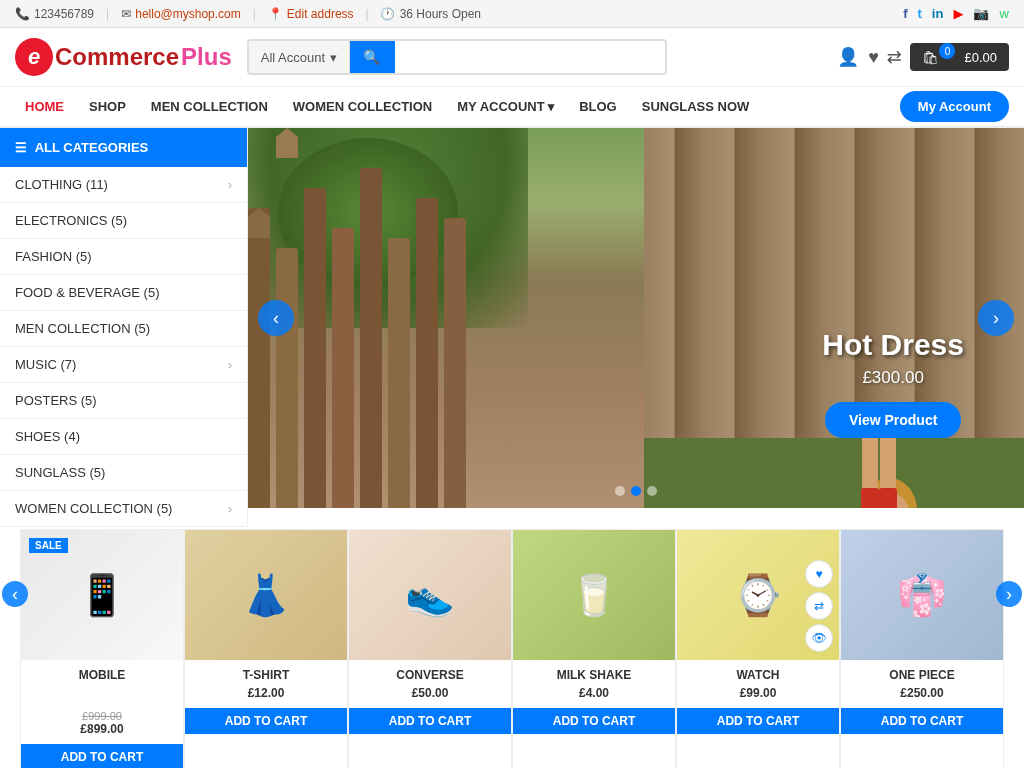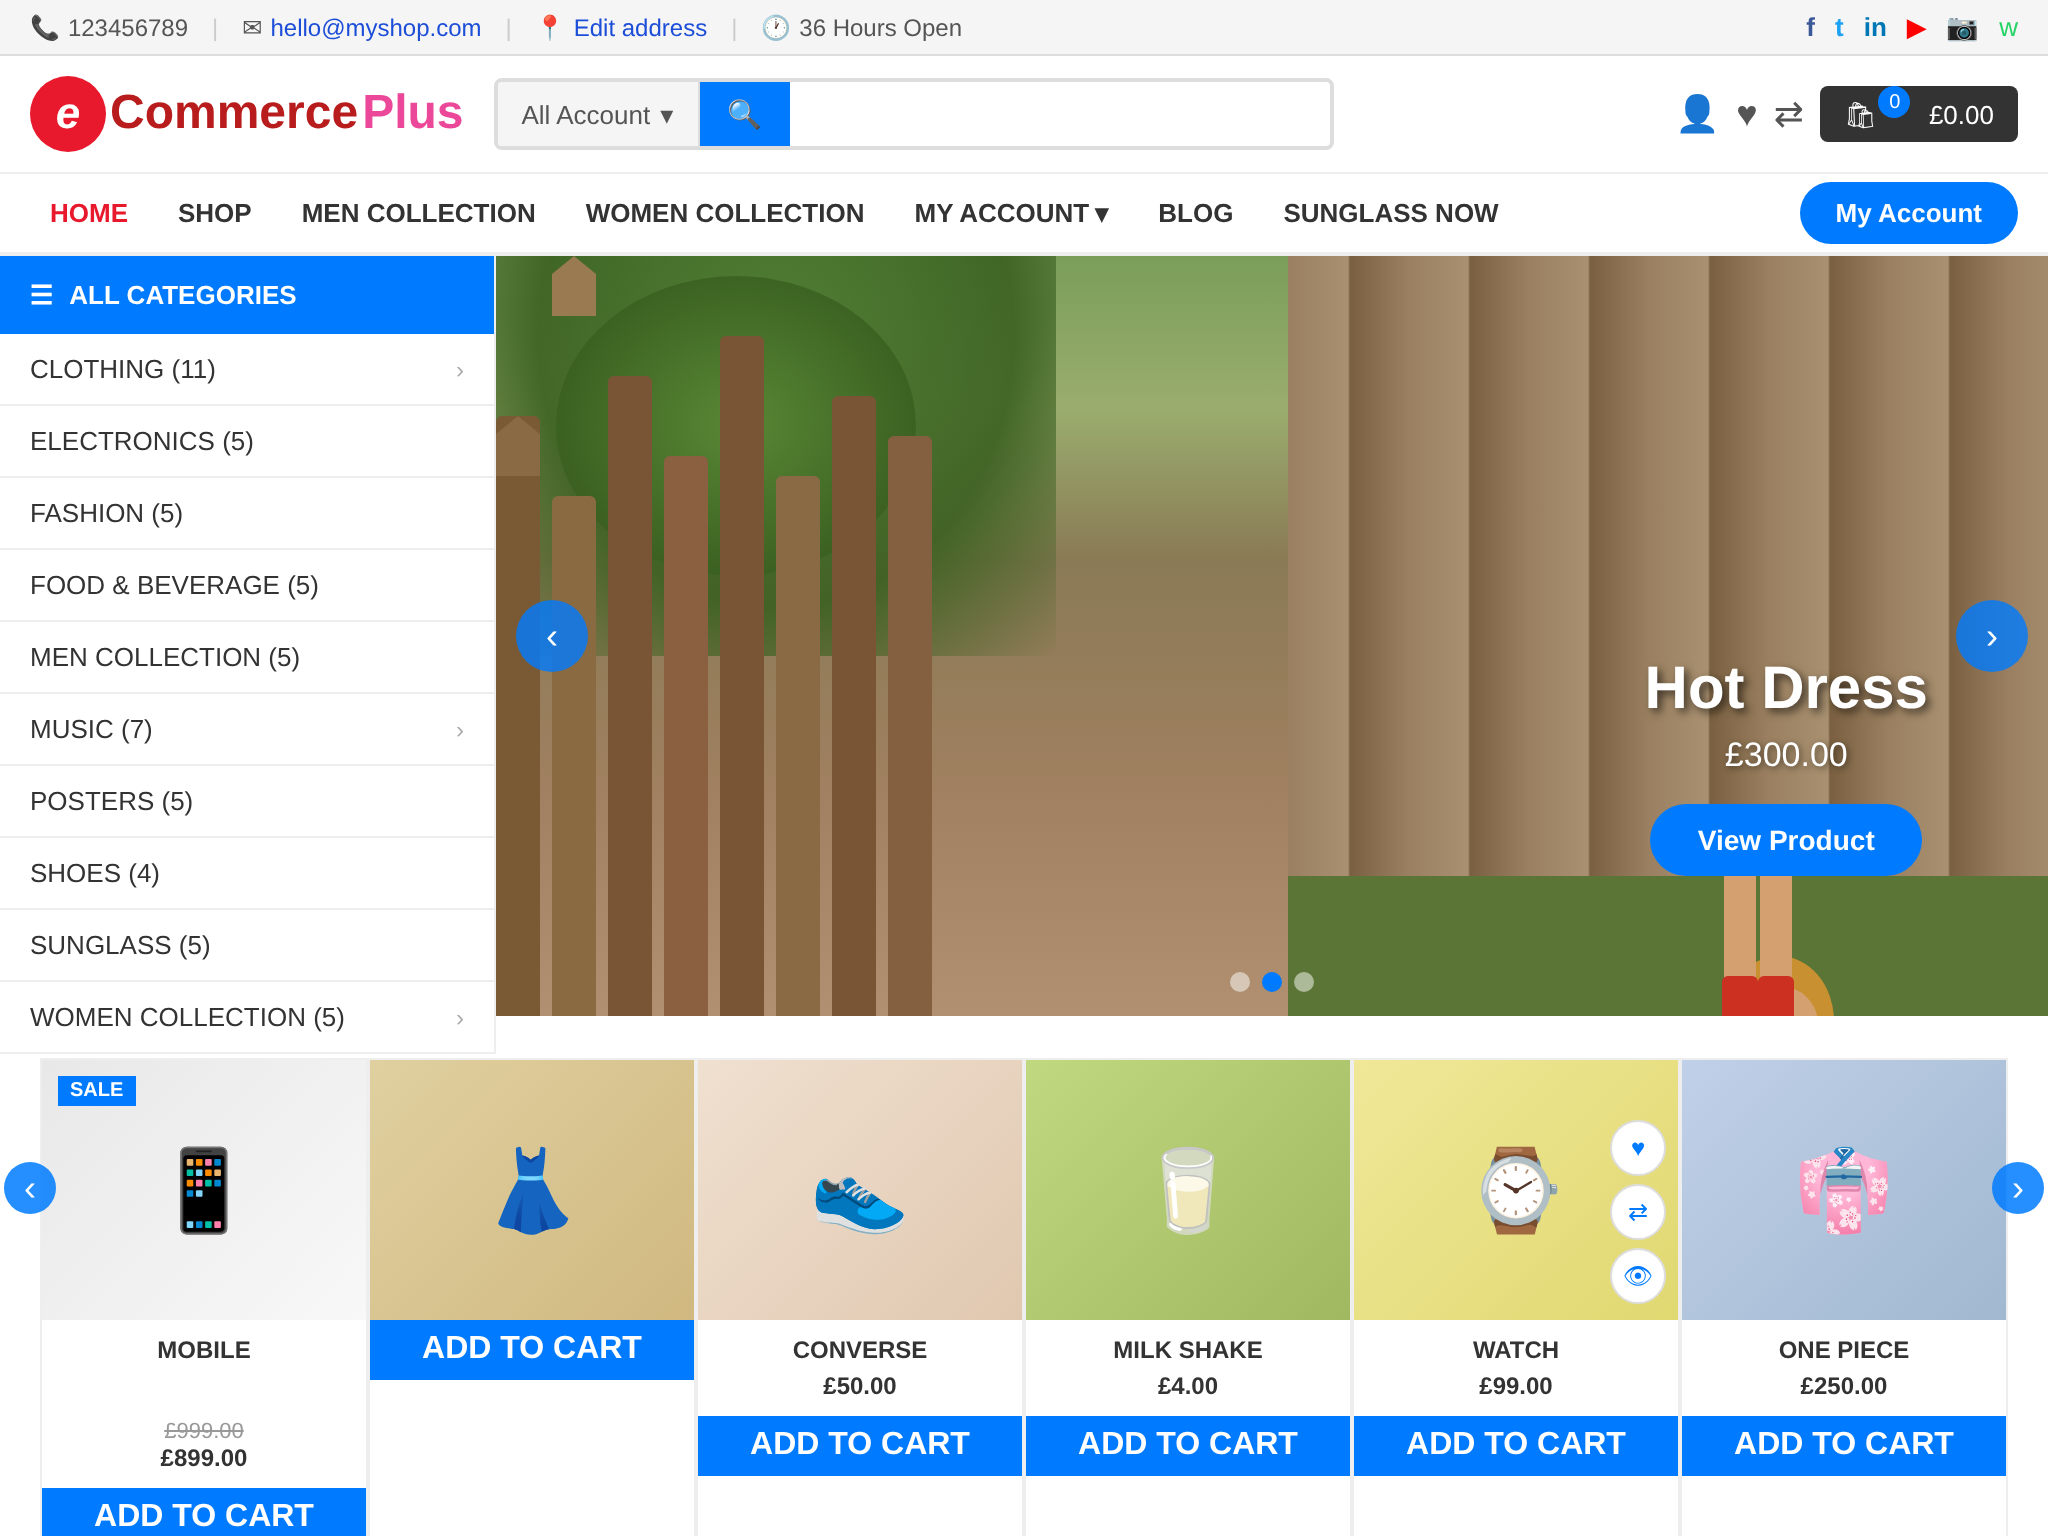--- a/index.html
+++ b/index.html
@@ -2,21 +2,21 @@
 <html><head>
   <meta charset="utf-8">
   <style>
     * { margin: 0; padding: 0; box-sizing: border-box; }
     body { font-family: Arial, sans-serif; font-size: 13px; color: #333; background: #fff; width: 1024px; overflow-x: hidden; }
 
     
     .top-bar { background: #f5f5f5; border-bottom: 1px solid #ddd; padding: 6px 15px; display: flex; justify-content: space-between; align-items: center; }
     .top-bar-left { display: flex; gap: 12px; align-items: center; font-size: 12px; color: #555; }
     .top-bar-left span { display: flex; align-items: center; gap: 4px; }
-    .top-bar-left a { color: #1d4ed8; text-decoration: none; }
+    .top-bar-left a { color: #c2410c; text-decoration: none; }
     .top-bar-right { display: flex; gap: 10px; }
     .top-bar-right a { color: #555; font-size: 13px; text-decoration: none; }
 
     
     .header { display: flex; align-items: center; padding: 10px 15px; gap: 15px; border-bottom: 1px solid #eee; }
     .logo { display: flex; align-items: center; gap: 2px; text-decoration: none; min-width: 200px; }
     .logo-icon { background: #e8192c; color: white; font-weight: bold; font-size: 22px; width: 38px; height: 38px; border-radius: 50%; display: flex; align-items: center; justify-content: center; font-style: italic; }
     .logo-text { font-size: 24px; color: #333; font-weight: normal; }
     .logo-text span { color: #b91c1c; font-weight: bold; }
     .logo-plus { color: #ec4899; font-size: 24px; font-weight: bold; }
@@ -54,21 +54,21 @@
     .hero-next { right: 10px; }
     .hero-dots { position: absolute; bottom: 12px; left: 50%; transform: translateX(-50%); display: flex; gap: 6px; }
     .hero-dot { width: 10px; height: 10px; border-radius: 50%; background: rgba(255,255,255,0.5); cursor: pointer; }
     .hero-dot.active { background: #007bff; }
     .products-row { display: flex; gap: 0; overflow: hidden; }
     .product-card { flex: 1; min-width: 0; border: 1px solid #eee; cursor: pointer; position: relative; }
     .product-img-art { width: 100%; height: 130px; }
     .product-info { padding: 8px; text-align: center; }
     .product-name { font-weight: bold; font-size: 12px; margin-bottom: 4px; }
     .product-price { color: #333; font-size: 12px; font-weight: bold; }
-    .product-add-btn { width: 100%; background: #007bff; color: white; border: none; padding: 6px; cursor: pointer; font-size: 16px; font-weight: bold; }
+    .product-add-btn { width: 100%; background: #007bff; color: white; border: none; padding: 6px; cursor: pointer; font-size: 12px; font-weight: bold; }
     .sale-badge { position: absolute; top: 8px; left: 8px; background: #007bff; color: white; padding: 2px 6px; font-size: 10px; font-weight: bold; z-index: 2; }
     .product-icons { display: flex; flex-direction: column; gap: 4px; position: absolute; right: 6px; top: 30px; }
     .product-icon-btn { background: white; border: 1px solid #ddd; border-radius: 50%; width: 28px; height: 28px; display: flex; align-items: center; justify-content: center; font-size: 12px; cursor: pointer; color: #007bff; }
     .products-prev, .products-next { position: absolute; top: 50%; transform: translateY(-50%); background: rgba(0,123,255,0.8); color: white; border: none; width: 28px; height: 28px; border-radius: 50%; cursor: pointer; font-size: 16px; display: flex; align-items: center; justify-content: center; z-index: 5; }
     .products-prev { left: -5px; }
     .products-next { right: -5px; }
 
     
     .img-mobile { background: linear-gradient(135deg, #e8e8e8 0%, #f5f5f5 100%); display: flex; align-items: center; justify-content: center; }
     .img-tshirt { background: linear-gradient(135deg, #e8d5b0 0%, #d4c090 100%); display: flex; align-items: center; justify-content: center; }
@@ -272,20 +272,24 @@
         <div style="color:#999;text-decoration:line-through;font-size:11px;margin-top:28px;">£999.00</div>
         <div class="product-price">£899.00</div>
       </div>
       <button class="product-add-btn">ADD TO CART</button>
     </div>
 
     <div class="product-card" style="border:1px solid #eee;">
       <div class="product-img-art img-tshirt" style="display:flex;align-items:center;justify-content:center;font-size:40px;background:linear-gradient(135deg,#e0d0a0,#d0b880);">
         <span>👗</span>
       </div>
+      <div class="product-info">
+        <div class="product-name">T-SHIRT</div>
+        <div class="product-price">£12.00</div>
+      </div>
       <button class="product-add-btn">ADD TO CART</button>
     </div>
 
     <div class="product-card" style="border:1px solid #eee;">
       <div class="product-img-art img-converse" style="display:flex;align-items:center;justify-content:center;font-size:40px;background:linear-gradient(135deg,#f0e0d0,#e0c8b0);">
         <span>👟</span>
       </div>
       <div class="product-info">
         <div class="product-name">CONVERSE</div>
         <div class="product-price">£50.00</div>

